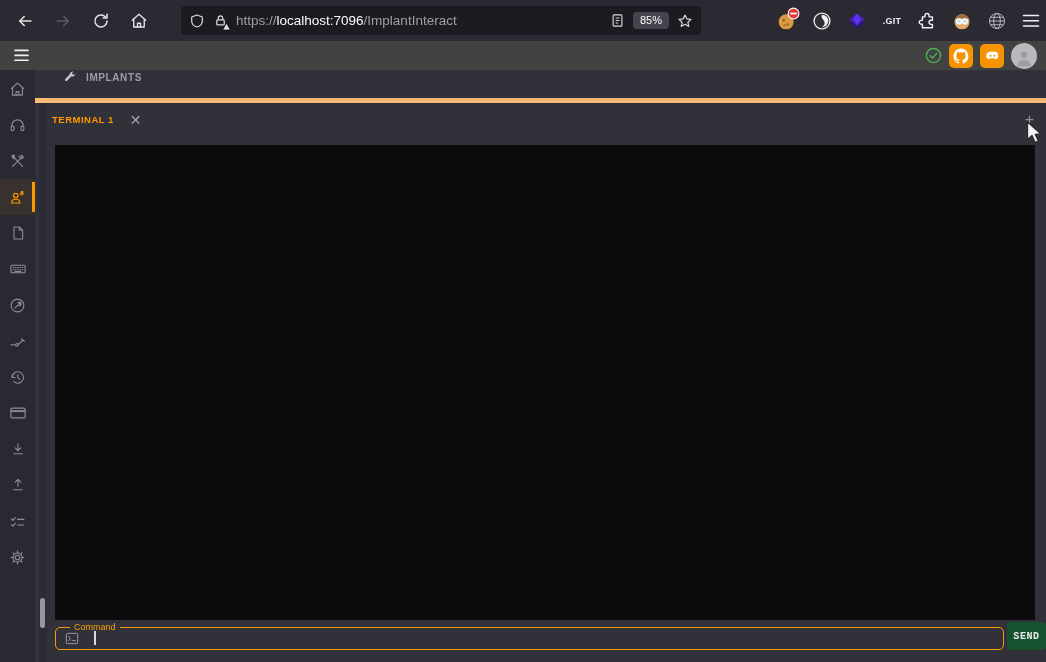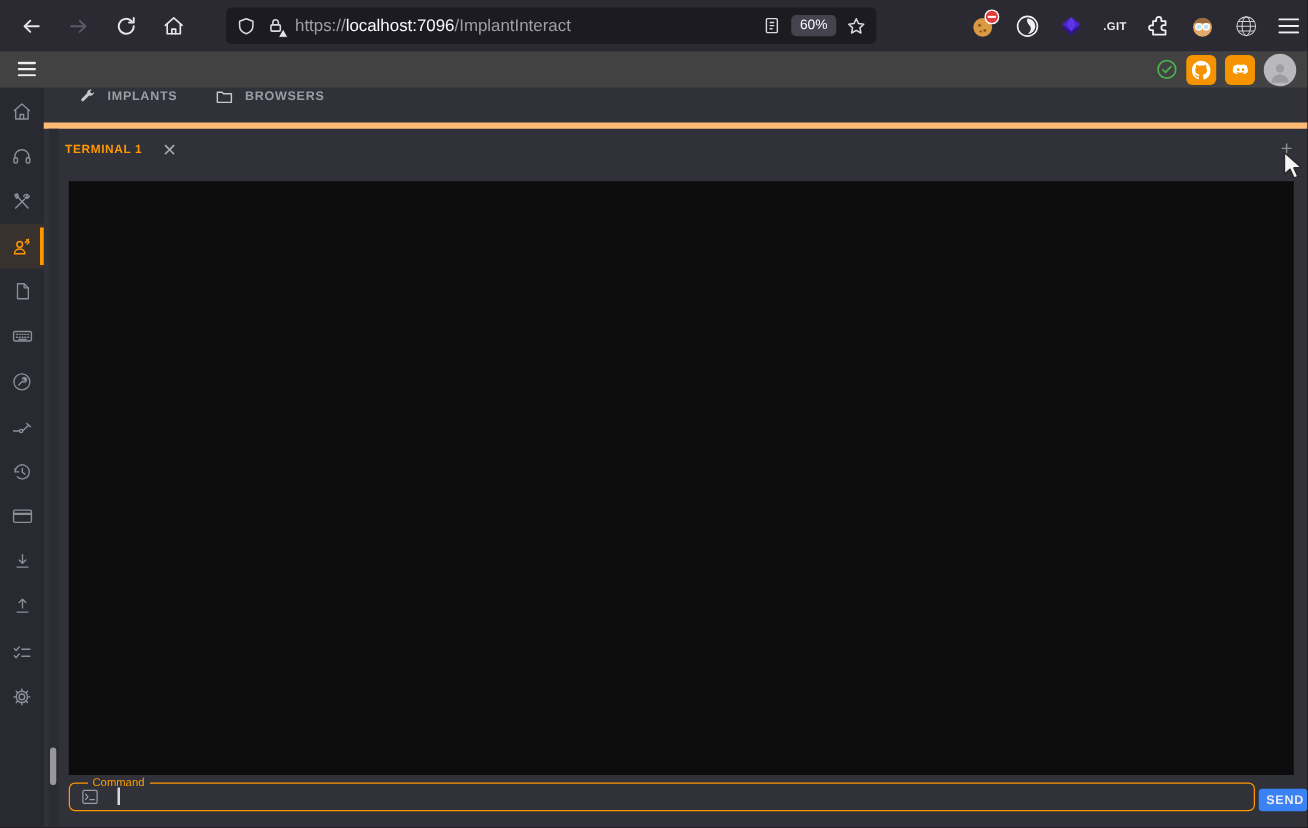--- a/index.html
+++ b/index.html
@@ -105,23 +105,23 @@
   .cmd-field {
     flex:1; margin:0; border:1.5px solid #ff9800; border-radius:5px;
     padding:0 8px 3px 8px; min-width:0;
   }
   .cmd-field legend {
     font-size:9px; color:#ffa000; padding:0 4px; margin-left:6px; line-height:1;
   }
   .cmd-inner { display:flex; align-items:center; gap:7px; height:16px; margin-top:-2px; color:#9d9da6; }
   .caret { width:1.5px; height:14px; background:#d9d9dd; }
   .send-btn {
-    width:39px; height:18px; background:#3b82f6; color:#e9e9ee;
+    width:39px; height:28px; background:#14532d; color:#e9e9ee;
     font-size:10px; font-weight:bold; letter-spacing:0.6px;
-    border:none; border-radius:3px; cursor:pointer; font-family:Liberation Sans, sans-serif;
+    border:none; border-radius:3px; cursor:pointer; font-family:Liberation Mono, monospace;
   }
 
   .mouse-cursor { position:absolute; left:1026px; top:121px; z-index:50; pointer-events:none; }
 </style>
 </head>
 <body>
 
 <div class="chrome">
   <div class="nav-btns">
     <div class="nav-btn">
@@ -166,21 +166,21 @@
           <path d="M12 3L22 21H2z" fill="#e6e6ea" stroke="#1c1b22" stroke-width="2"></path>
         </svg>
     </div>
     <div class="url-text grow"><span>https://</span><span class="host">localhost:7096</span><span>/ImplantInteract</span></div>
     <div style="width:15px;height:16px;color:#dadae0;">
       <svg viewBox="0 0 24 24" fill="none" stroke="currentColor" stroke-width="1.8">
           <rect x="5" y="3" width="14" height="18" rx="1.5"></rect>
           <path d="M9 8h6M9 12h6M9 16h4"></path>
         </svg>
     </div>
-    <div class="zoom-pill">60%</div>
+    <div class="zoom-pill">85%</div>
     <div style="width:16px;height:16px;color:#dadae0;">
       <svg viewBox="0 0 24 24" fill="none" stroke="currentColor" stroke-width="1.8" stroke-linejoin="round">
           <path d="M12 3l2.7 5.8 6.3.8-4.6 4.3 1.2 6.2L12 17l-5.6 3.1 1.2-6.2L3 9.6l6.3-.8z"></path>
         </svg>
     </div>
   </div>
 
   <div class="ext-row">
     <div class="ext-icon">
       <svg viewBox="0 0 24 24">
@@ -391,26 +391,20 @@
   </div>
 
   <div class="main">
 
     <div class="tabbar">
       <div class="tab">
         <svg viewBox="0 0 24 24" style="width:14px;height:14px;" fill="#c9c9d0">
             <path d="M21 6.2a5 5 0 0 1-6.6 4.7L7 18.3a2.1 2.1 0 0 1-3-3l7.4-7.4A5 5 0 0 1 17.8 3l-2.7 2.7 3 3L21 6.2z"></path>
           </svg>
         <span>IMPLANTS</span>
-      </div>
-      <div class="tab">
-        <svg viewBox="0 0 24 24" style="width:15px;height:15px;" fill="none" stroke="#c9c9d0" stroke-width="1.8" stroke-linejoin="round">
-            <path d="M3 6h6l2 2h10v11H3z"></path>
-          </svg>
-        <span>BROWSERS</span>
       </div>
     </div>
 
     <div class="termtabs">
       <span class="termtab-label">TERMINAL 1</span>
       <span class="termtab-close">✕</span>
       <span class="termtab-add">+</span>
     </div>
 
     <div class="terminal"></div>

